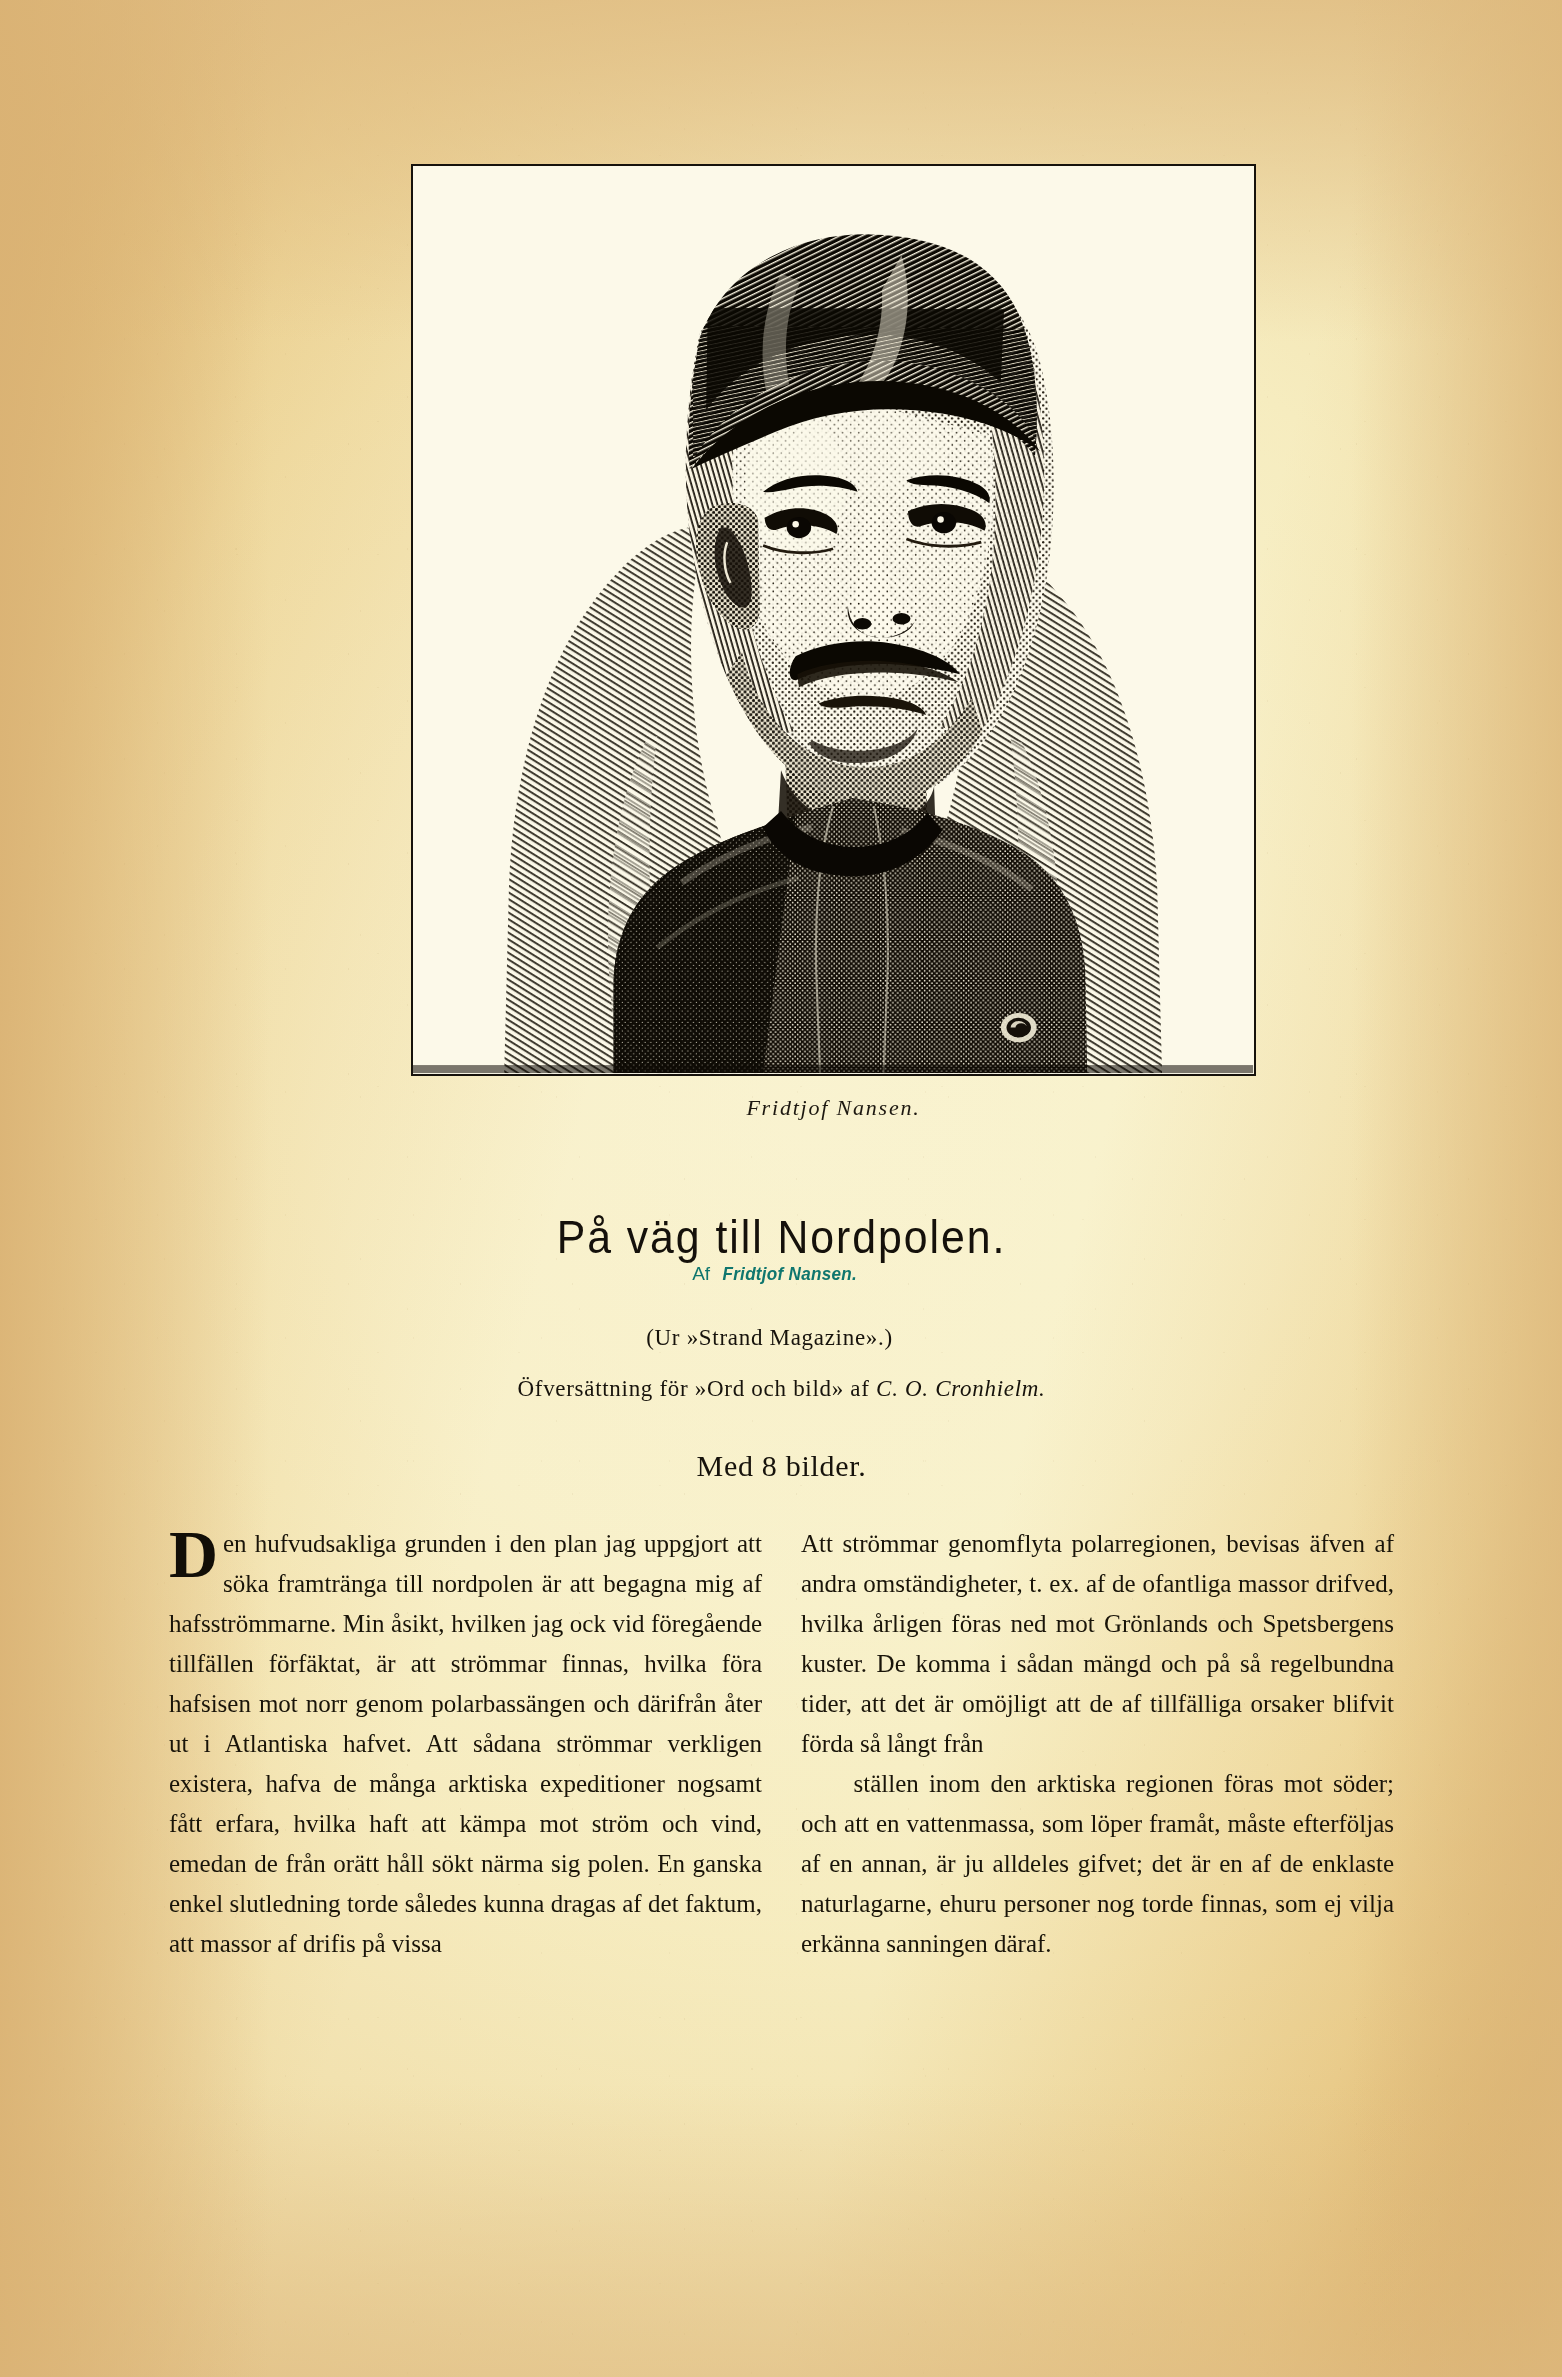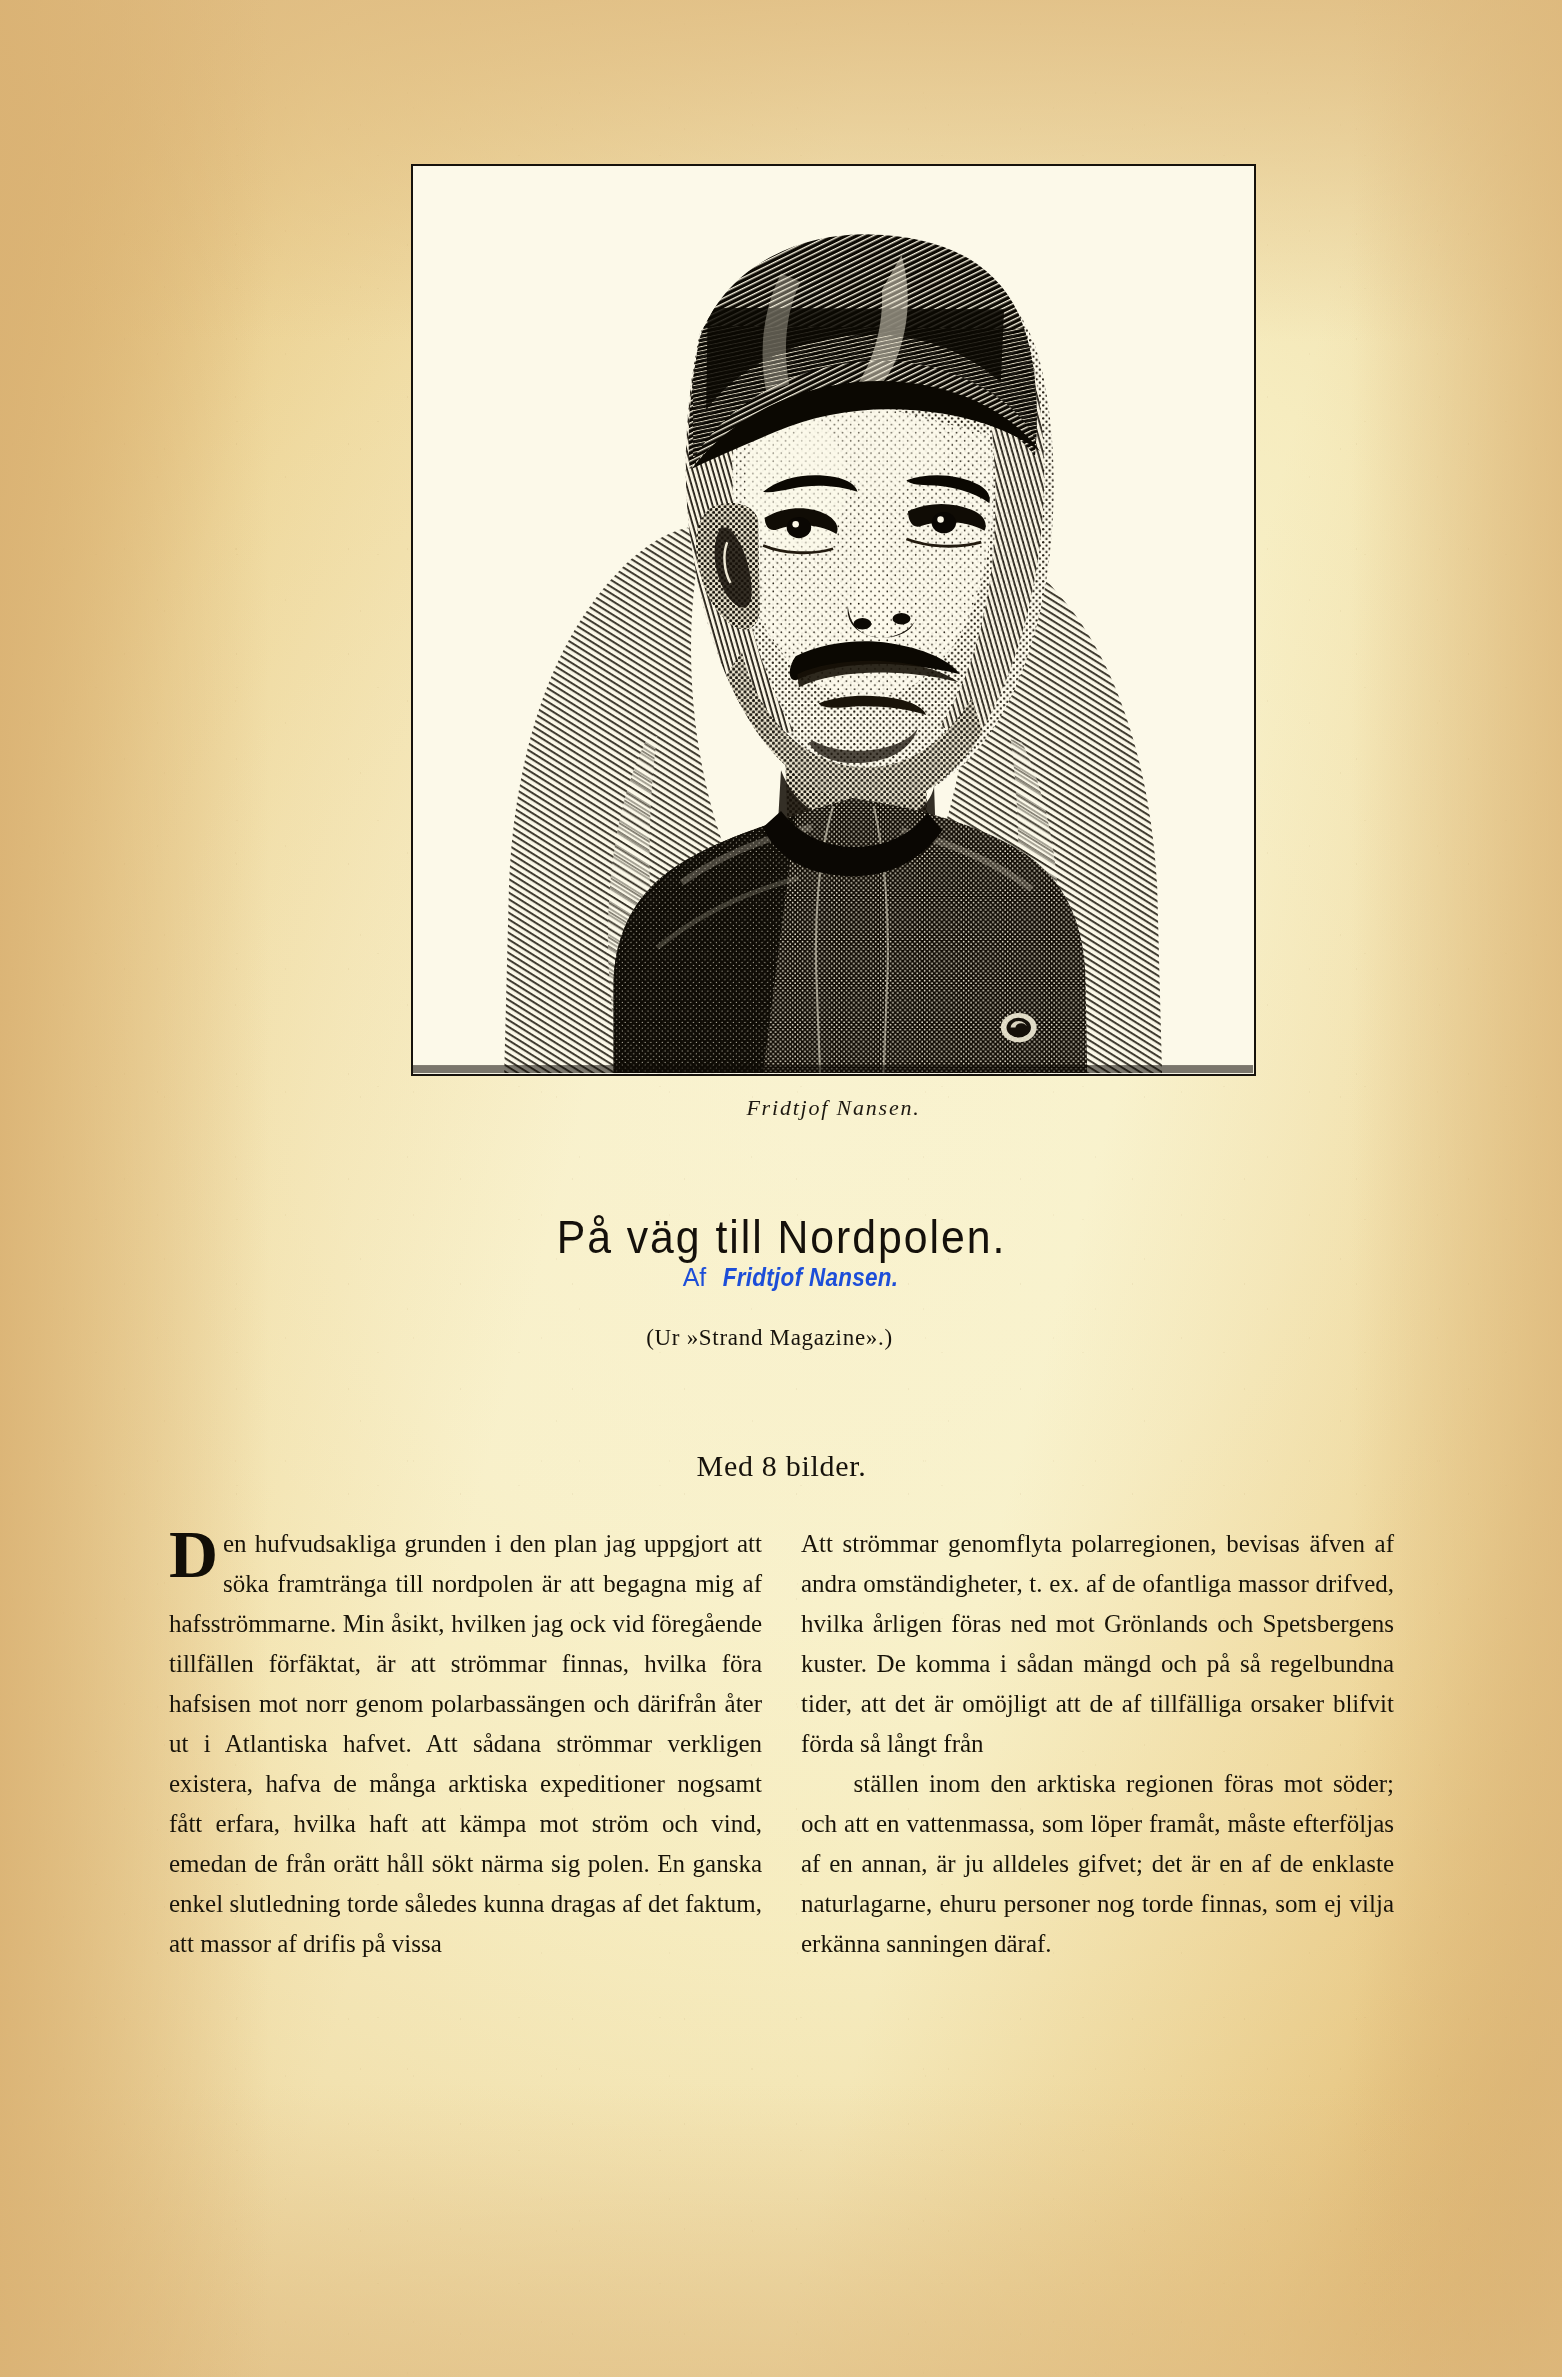--- a/index.html
+++ b/index.html
@@ -99,25 +99,25 @@
     text-align:center;
     font-family:"Liberation Sans", sans-serif;
     font-size:46px;
     font-weight:400;
     letter-spacing:2.1px;
     color:#15110b;
     transform:scaleX(.93);
   }
   .byline{
     position:absolute;
-    left:177px; top:1263px; width:1237px;
+    left:160px; top:1263px; width:1237px;
     text-align:center;
     font-family:"Liberation Sans", sans-serif;
-    font-size:25px;
-    color:#1d4ed8;
+    font-size:19px;
+    color:#0f766e;
   }
   .byline .author{
     font-weight:bold;
     font-style:italic;
     letter-spacing:0.3px;
     transform:scaleX(.9);
     display:inline-block;
   }
   .source{
     position:absolute;
@@ -435,20 +435,24 @@
 
     <h1 class="title">På väg till Nordpolen.</h1>
 
     <div class="byline">
       <span>Af</span>
       <span class="author">Fridtjof Nansen.</span>
     </div>
 
     <div class="source">(Ur »Strand Magazine».)</div>
 
+    <div class="translator">
+      <span>Öfversättning för »Ord och bild» af</span>
+      <span class="name">C. O. Cronhielm.</span>
+    </div>
 
     <div class="illus-count">Med 8 bilder.</div>
 
     <div class="columns">
       <div class="col">
         <p>
           <span class="dropcap">D</span><span>en hufvudsakliga grunden i den plan jag uppgjort att söka framtränga till nordpolen är att begagna mig af hafsströmmarne. Min åsikt, hvilken jag ock vid föregående tillfällen förfäktat, är att strömmar finnas, hvilka föra hafsisen mot norr genom polarbassängen och därifrån åter ut i Atlantiska hafvet. Att sådana strömmar verkligen existera, hafva de många arktiska expeditioner nogsamt fått erfara, hvilka haft att kämpa mot ström och vind, emedan de från orätt håll sökt närma sig polen. En ganska enkel slutledning torde således kunna dragas af det faktum, att massor af drifis på vissa</span>
         </p>
       </div>
       <div class="col">

